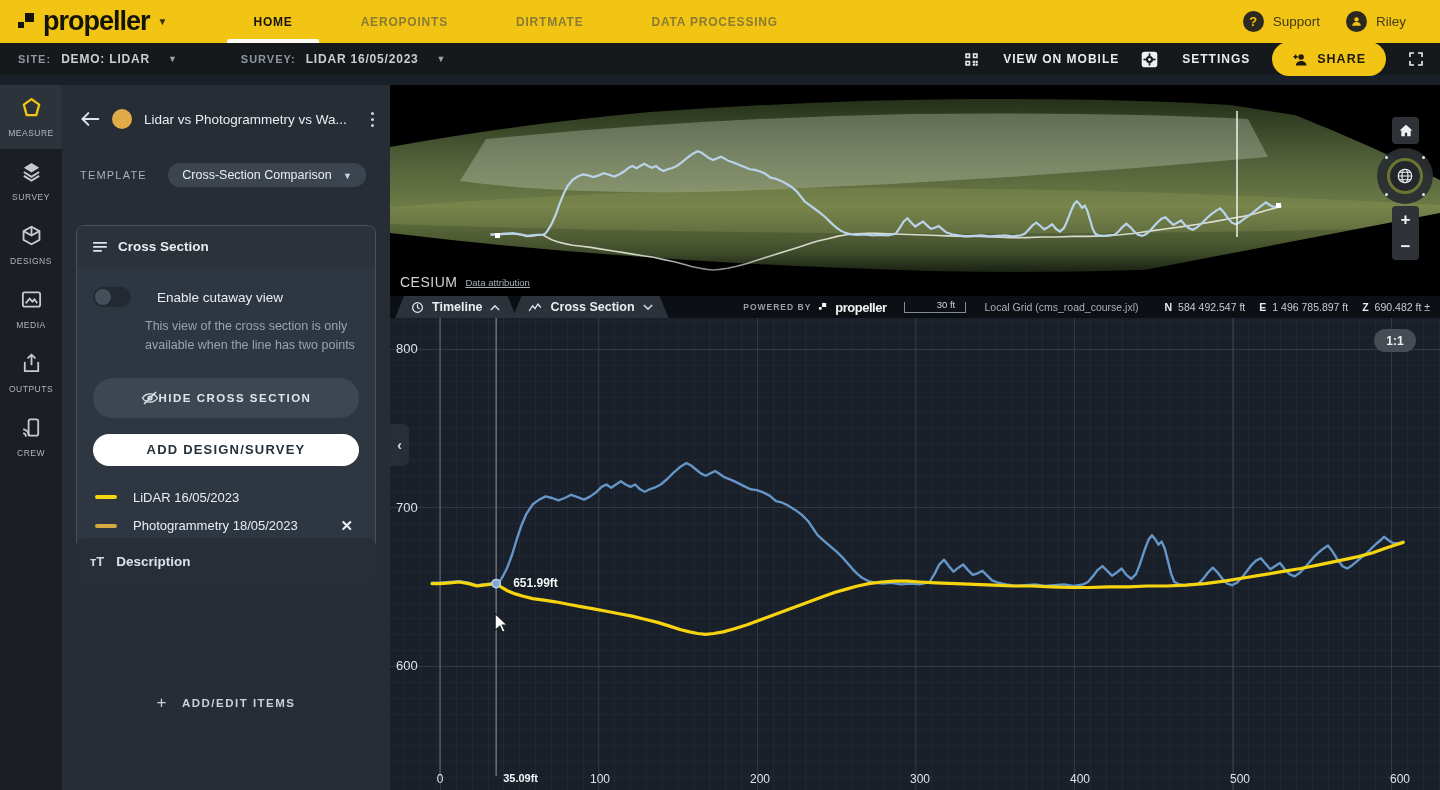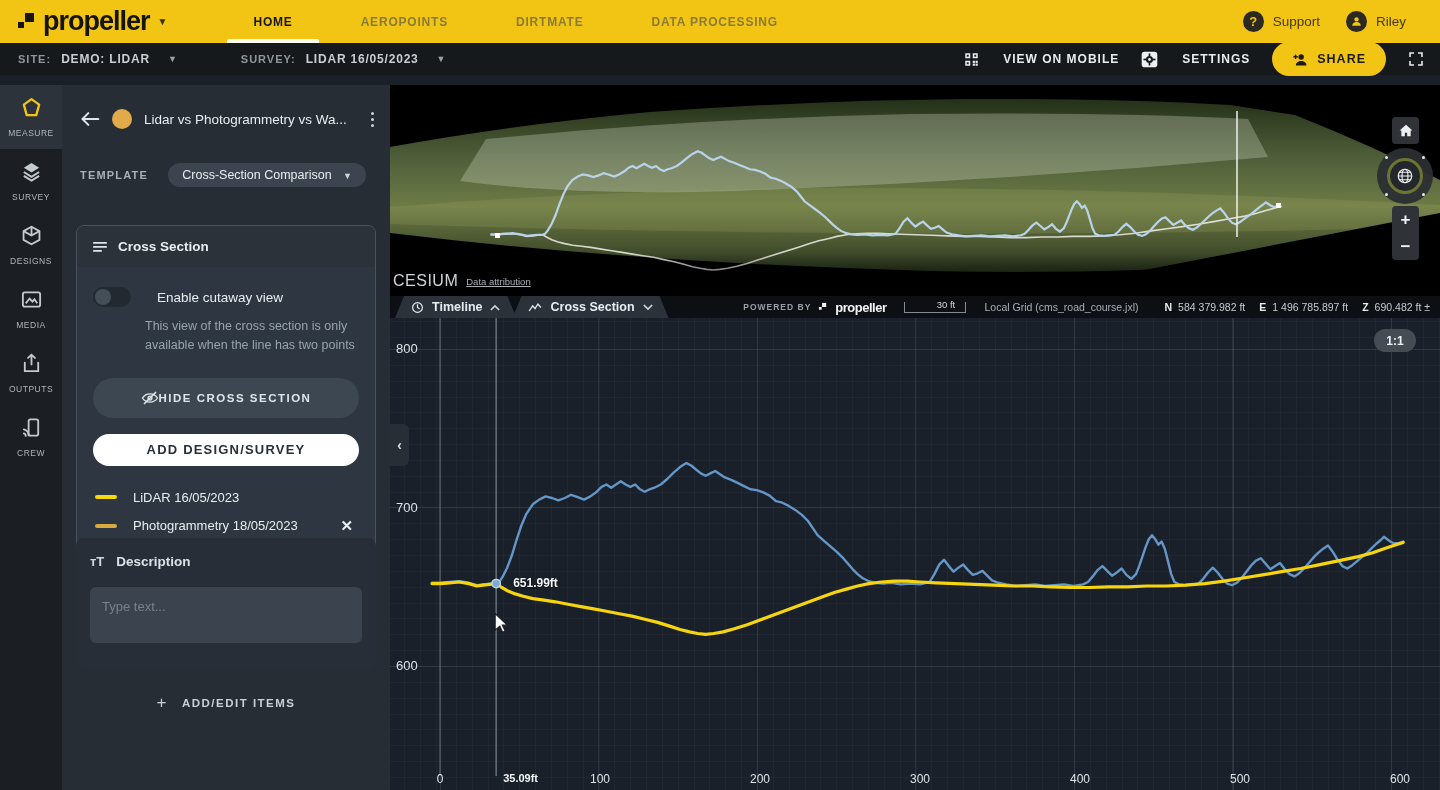--- a/index.html
+++ b/index.html
@@ -37,21 +37,21 @@
   .rail-label { font-size:8.5px; letter-spacing:0.5px; color:#aeb6bd; }
 
   
   .panel { position:absolute; left:62px; top:85px; width:328px; height:705px; background:#262d35; }
   .panel-header { display:flex; align-items:center; padding:24px 16px 0 18px; gap:12px; }
   .dot-badge { width:20px; height:20px; border-radius:50%; background:#e2ab4a; flex:0 0 auto; }
   .panel-title { font-size:13.5px; color:#e9edf1; flex:1 1 auto; white-space:nowrap; overflow:hidden; }
   .kebab { color:#cdd3d8; font-size:15px; letter-spacing:0; line-height:5px; cursor:pointer; display:flex; flex-direction:column; gap:3px; }
   .kebab i { width:3px; height:3px; background:#cdd3d8; border-radius:50%; display:block; }
   .template-row { display:flex; align-items:center; justify-content:space-between; padding:34px 24px 0 18px; }
-  .template-label { font-size:11px; font-weight:bold; letter-spacing:1.2px; color:#a8b0b8; }
+  .template-label { font-size:11px; font-weight:normal; letter-spacing:1.2px; color:#a8b0b8; }
   .template-select { background:#3c454f; color:#e8ecef; font-size:12.5px; border-radius:13px; padding:5px 14px; cursor:pointer; white-space:nowrap; }
   .template-select .tb-caret { color:#cfd5da; }
   .cs-card { position:absolute; left:14px; top:140px; width:300px; border:1px solid #49535e; border-radius:8px; overflow:hidden; }
   .cs-card-header { background:#2b323a; padding:13px 16px; display:flex; align-items:center; gap:11px; }
   .cs-card-title { font-size:13.5px; font-weight:bold; color:#e9edf1; }
   .cs-card-body { background:#2e3741; padding:20px 16px 24px 16px; }
   .toggle-row { display:flex; align-items:center; gap:26px; }
   .toggle { width:38px; height:20px; border-radius:10px; background:#222930; position:relative; cursor:pointer; flex:0 0 auto; }
   .toggle .knob { position:absolute; left:2px; top:2px; width:16px; height:16px; border-radius:50%; background:#454f59; }
   .toggle-label { font-size:13.5px; color:#e9edf1; }
@@ -68,21 +68,21 @@
   .tt-icon { color:#cfd6dc; font-weight:bold; font-size:13px; }
   .desc-title { font-size:13.5px; font-weight:bold; color:#dce2e8; }
   .desc-input { margin-top:18px; width:272px; height:56px; background:#3a434e; border:none; border-radius:6px; padding:12px; font-size:13px; color:#cfd6dc; font-family:"Liberation Sans",sans-serif; resize:none; }
   .desc-input::placeholder { color:#75828e; }
   .add-edit { position:absolute; left:0; right:0; top:608px; display:flex; align-items:center; justify-content:center; gap:14px; color:#c9d0d7; font-size:11.5px; font-weight:bold; letter-spacing:1.5px; cursor:pointer; }
   .add-edit .plus { font-size:17px; font-weight:normal; color:#c9d0d7; }
 
   
   .viewport { position:absolute; left:390px; top:85px; width:1050px; height:211px; background:#000; overflow:hidden; }
   .cesium-credit { position:absolute; left:3px; bottom:6px; display:flex; align-items:center; gap:8px; }
-  .cesium-word { font-size:16px; color:#cfd4d8; letter-spacing:0.5px; }
+  .cesium-word { font-size:14px; color:#cfd4d8; letter-spacing:0.5px;margin-left:7px; }
   .cesium-link { font-size:9.5px; color:#aab0b5; text-decoration:underline; cursor:pointer; }
   .map-ctl { position:absolute; background:#2f3337; border-radius:4px; color:#eef1f3; display:flex; align-items:center; justify-content:center; cursor:pointer; }
   .ctl-home { left:1002px; top:32px; width:27px; height:27px; }
   .ctl-compass { left:987px; top:63px; width:56px; height:56px; border-radius:50%; background:rgba(42,46,50,0.95); }
   .compass-inner { width:36px; height:36px; border-radius:50%; background:#23272b; border:3px solid #6d7433; display:flex; align-items:center; justify-content:center; }
   .compass-dot { position:absolute; width:3px; height:3px; background:#e8ecef; border-radius:50%; }
   .ctl-zoom { left:1002px; top:121px; width:27px; height:54px; flex-direction:column; font-size:17px; font-weight:bold; }
   .ctl-zoom span { height:27px; display:flex; align-items:center; justify-content:center; width:100%; cursor:pointer; }
 
   
@@ -314,21 +314,20 @@
             </div>
           </div>
       </div>
     </div>
 
     <div class="desc-card">
       <div class="desc-header">
         <span class="tt-icon">ᴛT</span>
         <span class="desc-title">Description</span>
       </div>
-      <textarea class="desc-input" placeholder="Type text..." style=""></textarea>
     </div>
 
     <div class="add-edit">
       <span class="plus">+</span>
       <span>ADD/EDIT ITEMS</span>
     </div>
   </div>
 
   <div class="viewport">
     <svg width="1050" height="211" viewBox="0 0 1050 211">
@@ -413,21 +412,21 @@
           </svg>
         <span class="powered-brand">propeller</span>
       </div>
       <div class="scalebar">
         <span>30 ft</span>
       </div>
       <span class="coord-text">Local Grid (cms_road_course.jxl)</span>
       <span class="coord-pair" id="coord-pairs">
           <span class="coord-pair" style="margin-left: 8px;">
             <span class="coord-key">N</span>
-            <span class="coord-val">584 379.982 ft</span>
+            <span class="coord-val">584 492.547 ft</span>
           </span>
           <span class="coord-pair" style="margin-left: 8px;">
             <span class="coord-key">E</span>
             <span class="coord-val">1 496 785.897 ft</span>
           </span>
           <span class="coord-pair" style="margin-left: 8px;">
             <span class="coord-key">Z</span>
             <span class="coord-val">690.482 ft ±</span>
           </span>
         </span>

